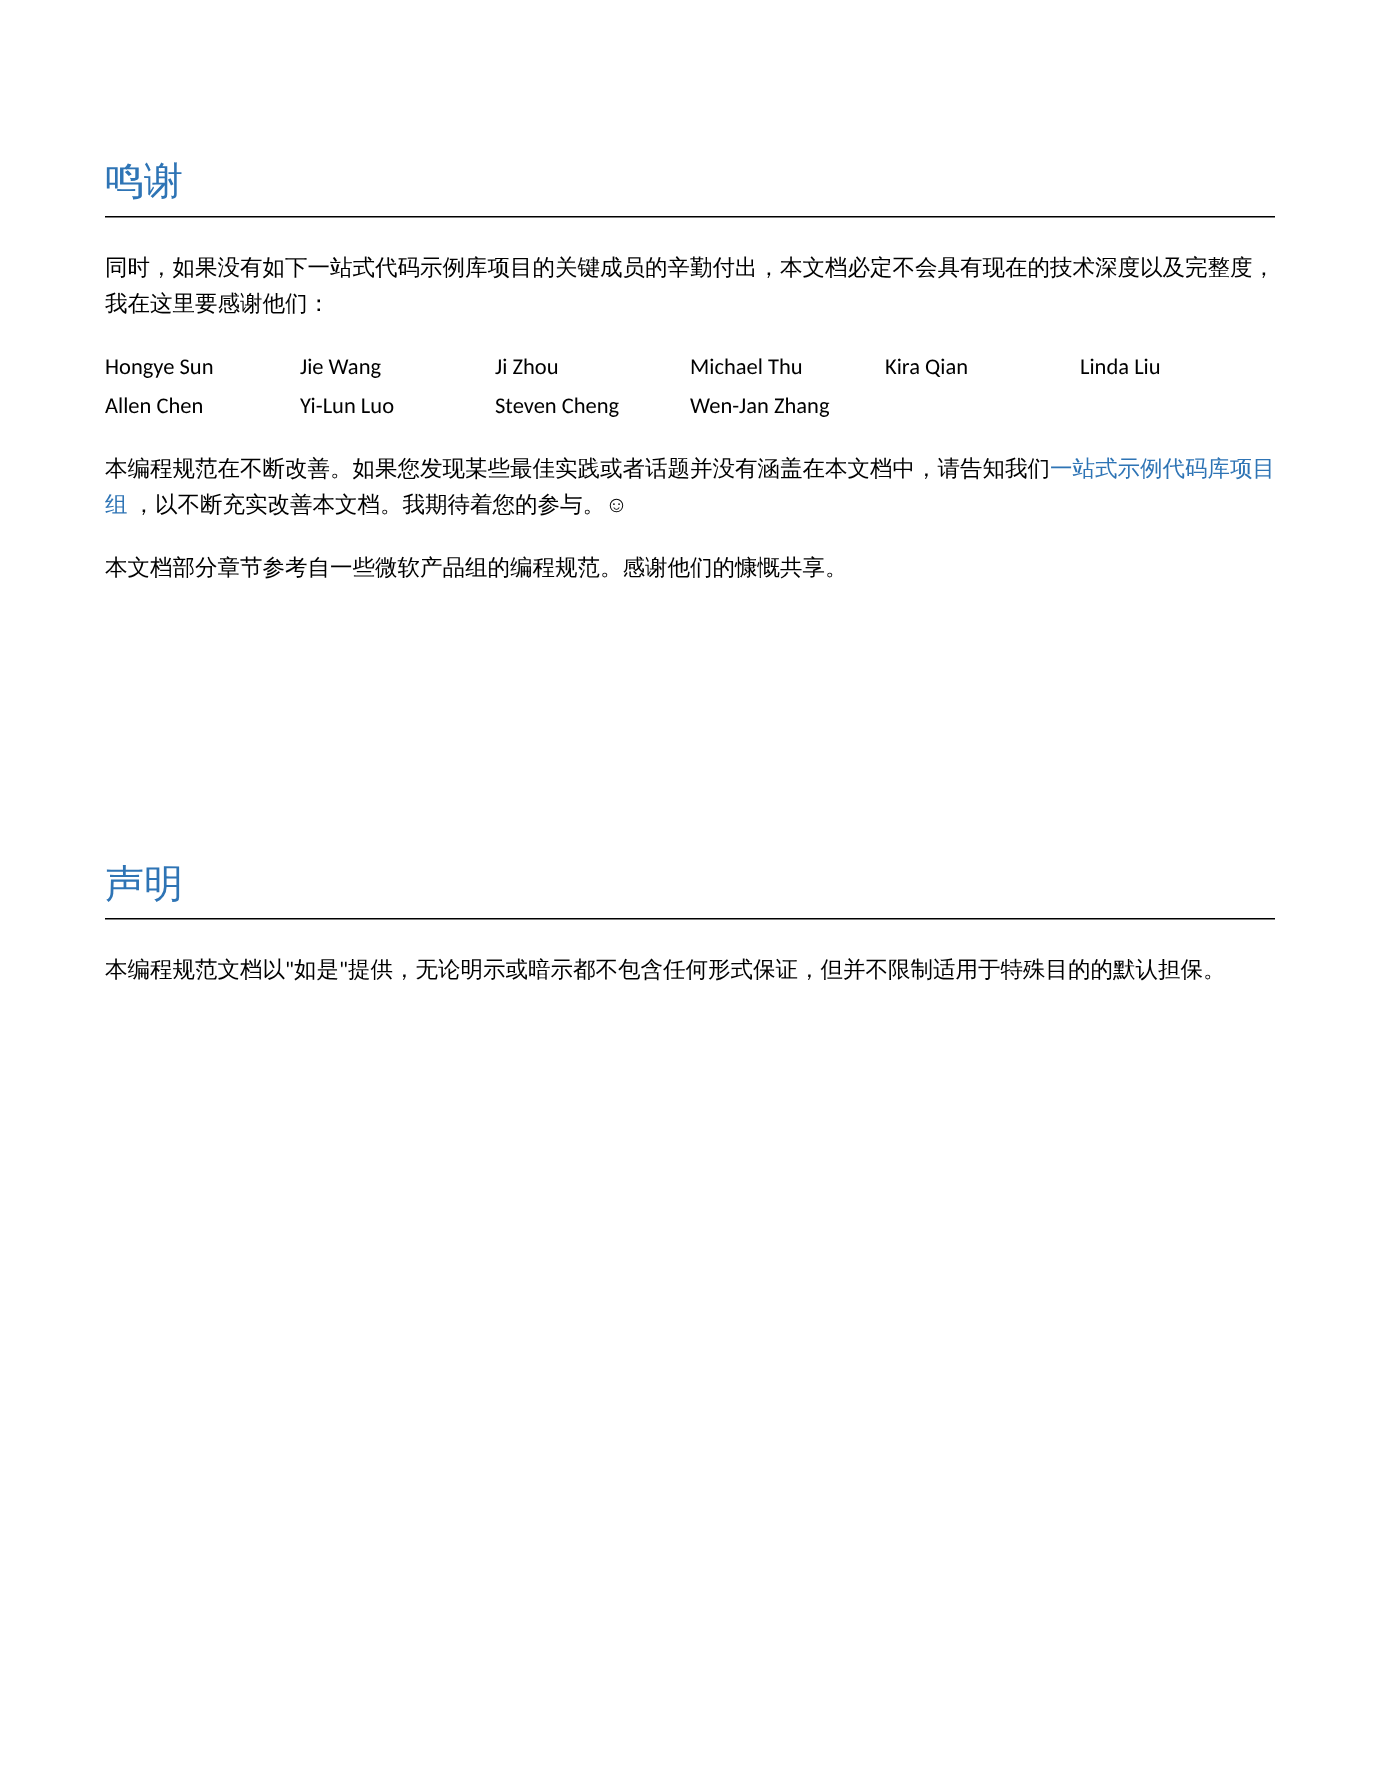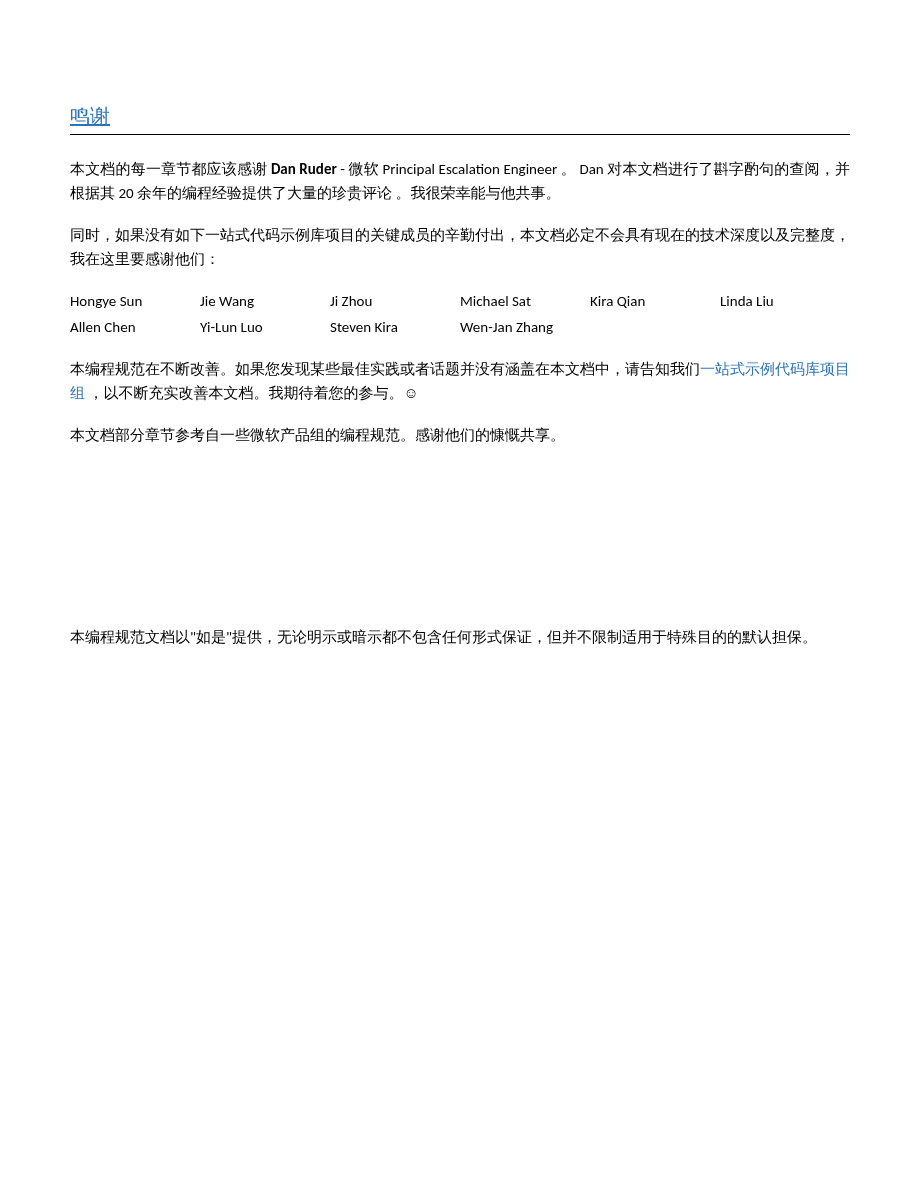--- a/index.html
+++ b/index.html
@@ -3,24 +3,23 @@
 <meta charset="utf-8">
 <style>
   * { margin:0; padding:0; box-sizing:border-box; }
   body {
     font-family: "Segoe UI","Microsoft YaHei","SimSun",Calibri,Arial,sans-serif;
     background:#fff; color:#000; width:920px; margin:0 auto;
     font-size:15px; line-height:1.6;
   }
   .page { padding:100px 70px 70px 70px; }
   .section-heading {
-    color:#2e74b5; font-size:20px; font-weight:400;
+    color:#2e74b5; font-size:26px; font-weight:400;
     border-bottom:1px solid #000; padding-bottom:2px;
     margin-bottom:22px;
-    text-decoration:underline;
   }
   p { margin-bottom:18px; text-align:justify; text-justify:inter-ideograph; }
   .bold { font-weight:700; }
   a, .link { color:#2e74b5; text-decoration:none; }
   .contributors {
     display:grid;
     grid-template-columns:repeat(6,1fr);
     row-gap:2px; column-gap:0;
     margin-bottom:18px;
   }
@@ -28,45 +27,43 @@
   .section-gap { height:160px; }
   .smiley { font-family:Arial,sans-serif; }
 </style>
 </head>
 <body>
 
 <div class="page">
 
   <h2 class="section-heading">鸣谢</h2>
 
-  <p>
-    <span>本文档的每一章节都应该感谢 </span><span class="bold">Dan Ruder</span><span> - 微软 Principal Escalation Engineer 。 Dan 对本文档进行了斟字酌句的查阅，并根据其 20 余年的编程经验提供了大量的珍贵评论 。我很荣幸能与他共事。</span>
-  </p>
 
 
   <p>同时，如果没有如下一站式代码示例库项目的关键成员的辛勤付出，本文档必定不会具有现在的技术深度以及完整度，我在这里要感谢他们：</p>
 
   <div class="contributors">
     <span>Hongye Sun</span>
     <span>Jie Wang</span>
     <span>Ji Zhou</span>
-    <span>Michael Sat</span>
+    <span>Michael Thu</span>
     <span>Kira Qian</span>
     <span>Linda Liu</span>
     <span>Allen Chen</span>
     <span>Yi-Lun Luo</span>
-    <span>Steven Kira</span>
+    <span>Steven Cheng</span>
     <span>Wen-Jan Zhang</span>
   </div>
 
   <p>
     <span>本编程规范在不断改善。如果您发现某些最佳实践或者话题并没有涵盖在本文档中，请告知我们</span><a href="#" class="link">一站式示例代码库项目组</a><span> ，以不断充实改善本文档。我期待着您的参与。</span><span class="smiley">☺</span>
   </p>
 
   <p>本文档部分章节参考自一些微软产品组的编程规范。感谢他们的慷慨共享。</p>
 
   <div class="section-gap"></div>
 
+  <h2 class="section-heading">声明</h2>
 
   <p>本编程规范文档以"如是"提供，无论明示或暗示都不包含任何形式保证，但并不限制适用于特殊目的的默认担保。</p>
 
 
 </div>
 
 </body></html>

